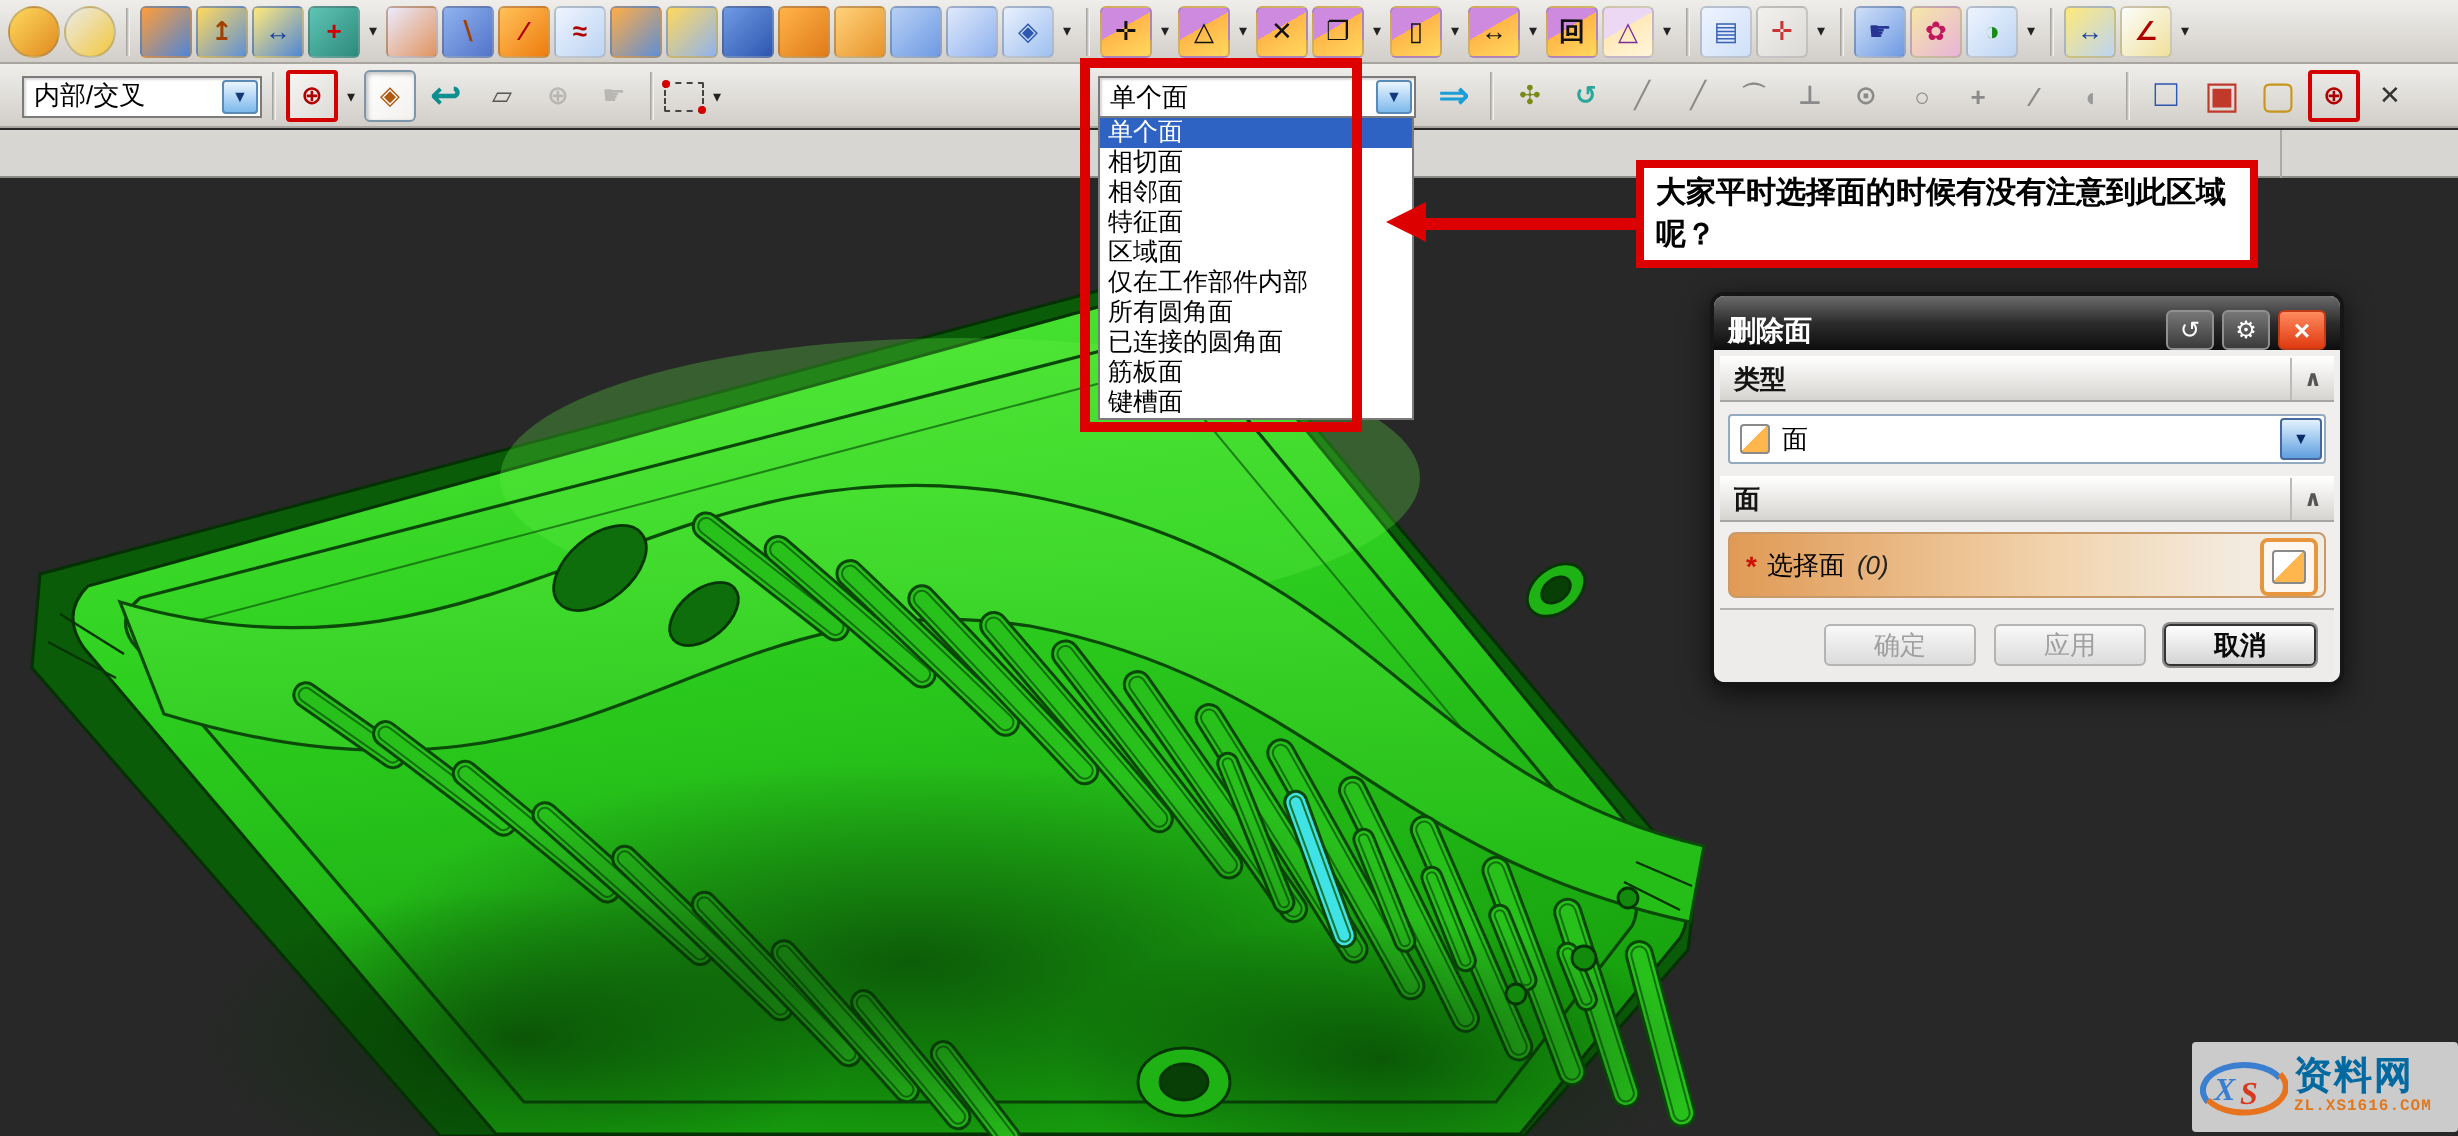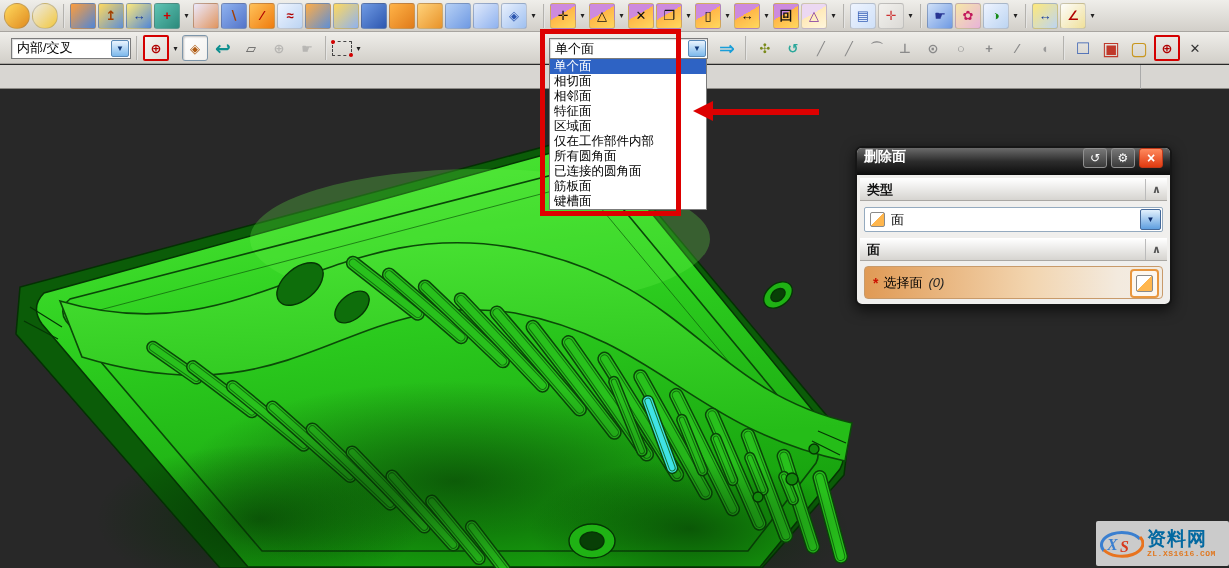--- a/index.html
+++ b/index.html
@@ -71,21 +71,21 @@
     border-color:transparent #dd0000 transparent transparent; }
   .annbox { position:absolute; left:818px; top:80px; width:311px; min-height:48px;
     background:#fff; border:4px solid #dd0000; z-index:9;
     font-size:15px; font-weight:bold; color:#000; line-height:1.4; padding:2px 6px; }
 
   
   .dialog { position:absolute; left:855px; top:146px; width:317px; z-index:8;
     background:#f0efed; border:2px solid #161616; border-radius:7px;
     box-shadow:0 4px 14px rgba(0,0,0,.65); overflow:hidden; }
   .dlgTitle { height:27px; background:linear-gradient(#6b6b6b,#2c2c2c 50%,#0d0d0d);
-    display:flex; align-items:flex-start; padding:0 7px; gap:4px; }
+    display:flex; align-items:flex-end; padding:0 7px; gap:4px; }
   .dlgTitle .txt { flex:1; color:#fff; font-weight:bold; font-size:14px; }
   .tbtn { width:24px; height:20px; border-radius:3px; display:flex; align-items:center;
     justify-content:center; font-size:12px; color:#fff;
     background:linear-gradient(#777,#3a3a3a); border:1px solid #909090; }
   .tbtn.close { background:linear-gradient(#ff8a5e,#e03a10); border-color:#c03a1a; font-size:14px; font-weight:bold; }
   .dlgBody { padding:3px 3px 0 3px; }
   .sec { height:23px; background:linear-gradient(#fefefe,#d6d4d0); border-top:1px solid #fff;
     border-bottom:1px solid #a9a7a3; display:flex; align-items:center; padding:0 0 0 7px;
     font-weight:bold; font-size:13px; color:#141414; }
   .sec .chev { margin-left:auto; width:22px; text-align:center; color:#555; font-size:11px;
@@ -415,20 +415,23 @@
       <div class="dditem">仅在工作部件内部</div>
       <div class="dditem">所有圆角面</div>
       <div class="dditem">已连接的圆角面</div>
       <div class="dditem">筋板面</div>
       <div class="dditem">键槽面</div>
     </div>
 
   <div class="redrect"></div>
   <div class="arrowhead"></div>
   <div class="arrowline"></div>
+  <div class="annbox">
+    <span>大家平时选择面的时候有没有注意到此区域呢？</span>
+  </div>
 
   <div class="dialog">
     <div class="dlgTitle">
       <span class="txt">删除面</span>
       <span class="tbtn">↺</span>
       <span class="tbtn">⚙</span>
       <span class="tbtn close">×</span>
     </div>
     <div class="dlgBody">
       <div class="sec">
@@ -446,20 +449,25 @@
         <span>面</span>
         <span class="chev">∧</span>
       </div>
       <div class="faceRow">
         <span class="star">*</span>
         <span>选择面</span>
         <span class="cnt">(0)</span>
         <span class="faceBtn">
             <span class="miniCube"></span>
           </span>
+      </div>
+      <div class="dlgFooter">
+        <span class="btn disabled">确定</span>
+        <span class="btn disabled">应用</span>
+        <span class="btn default">取消</span>
       </div>
     </div>
   </div>
 
   <div class="wm">
     <span class="wmLogo">
       <svg viewBox="0 0 44 30">
         <path d="M4,22 A18,11 0 0 1 40,10" fill="none" stroke="#3a7fd0" stroke-width="3"></path>
         <path d="M40,8 A18,11 0 0 1 4,21" fill="none" stroke="#e8731e" stroke-width="3"></path>
         <text x="7" y="21" font-size="16" font-style="italic" font-weight="bold" fill="#3a7fd0" font-family="Liberation Serif, serif">X</text>

